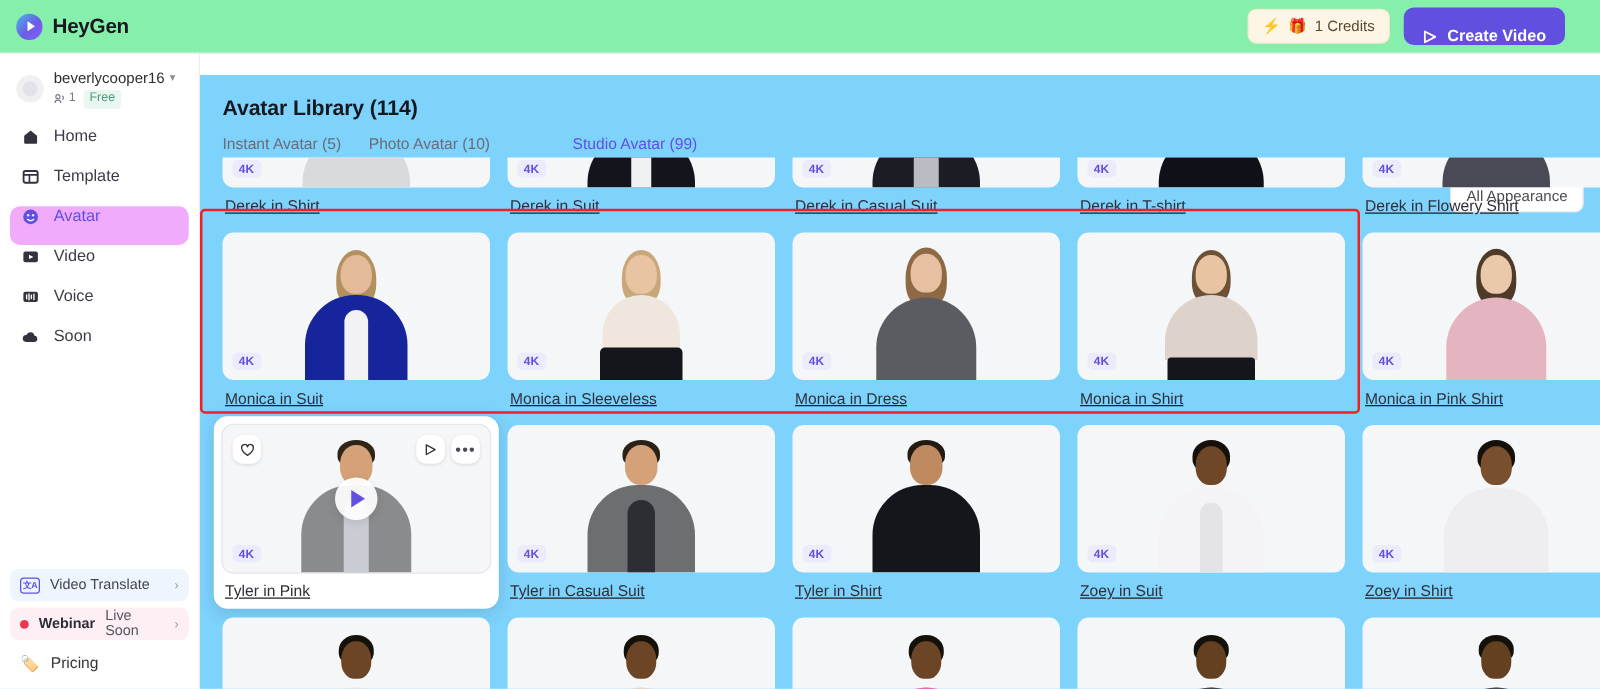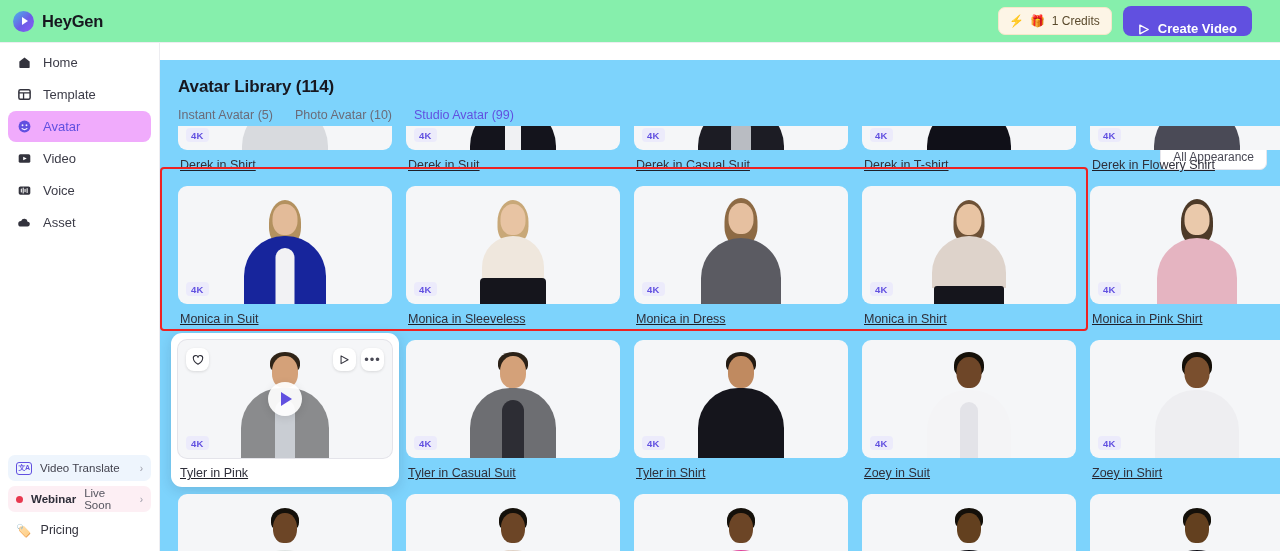--- a/index.html
+++ b/index.html
@@ -71,21 +71,21 @@
   .pf-caret { font-size:9px; color:#8b8b97; }
   .pf-sub { display:flex; align-items:center; gap:6px; margin-top:2px; }
   .pf-seats { font-size:10px; color:#7b7b88; display:flex; align-items:center; gap:2px; }
   .pf-plan {
     font-size:10px; color:#4f9a7a; background:#eaf7f1;
     border-radius:3px; padding:1px 5px;
   }
 
   .nav { padding:4px 8px 0 8px; }
   .nav-item {
-    display:flex; align-items:center; gap:10px;
+    display:flex; align-items:flex-start; gap:10px;
     height:31px; padding:0 8px; border-radius:8px; margin-bottom:1px;
     color:#3b3b47; font-size:13px; cursor:pointer;
   }
   .nav-item .nv-ico { width:17px; height:17px; display:flex; align-items:center; justify-content:center; color:#33333d; flex:none; }
   .nav-item.active { background:#f0abfc; color:#6150e0; }
   .nav-item.active .nv-ico { color:#6150e0; }
 
   .promo { position:absolute; left:8px; right:8px; bottom:8px; }
   .promo-item {
     display:flex; align-items:center; gap:8px;
@@ -103,21 +103,21 @@
   .dot-red { width:7px; height:7px; border-radius:50%; background:#e8384f; flex:none; }
   .promo-webinar b { font-weight:700; color:#2d2d38; }
   .promo-webinar span.lite { color:#55555f; font-weight:400; }
   .promo-pricing { display:flex; align-items:center; gap:9px; height:26px; padding:0 8px; font-size:12.5px; color:#33333d; cursor:pointer;}
 
   
   .main { position:absolute; left:160px; top:60px; width:1120px; height:508px; background:#7dd3fc; overflow:hidden; }
   .page-title { font-size:17px; font-weight:700; color:#17171f; padding:17px 0 0 18px; letter-spacing:-0.1px; }
   .tabs { display:flex; align-items:flex-end; gap:22px; padding:11px 0 0 18px; position:relative; }
   .tab { font-size:12.5px; color:#6b6b78; padding-bottom:8px; cursor:pointer; position:relative; }
-  .tab.active { color:#6150e0; }
+  .tab.active { color:#6150e0;margin-left:44px; }
   .tab.active::after{
     content:""; position:absolute; left:0; right:0; bottom:0; height:2px; background:#6150e0; border-radius:2px;
   }
   .filter-btn {
     position:absolute; right:13px; top:83px;
     height:27px; padding:0 12px; border:1px solid #e6e6ec; border-radius:7px;
     background:#fff; font-size:12px; color:#4a4a56; display:flex; align-items:center;
     font-family:"Liberation Sans", sans-serif; cursor:pointer;
   }
 
@@ -211,20 +211,40 @@
             </svg>
         </span>
         <span>Create Video</span>
       </button>
       <div class="topbar-edge"></div>
     </div>
   </div>
 
   <div class="sidebar">
 
+    <div class="profile">
+      <span class="pf-avatar"></span>
+      <div class="pf-text">
+        <div class="pf-name">
+          <span>beverlycooper16</span>
+          <span class="pf-caret">▾</span>
+        </div>
+        <div class="pf-sub">
+          <span class="pf-seats">
+            <svg width="10" height="10" viewBox="0 0 12 12">
+                <circle cx="4" cy="4" r="2" fill="none" stroke="#7b7b88" stroke-width="1.1"></circle>
+                <path d="M1.2 10c0-1.7 1.3-2.7 2.8-2.7S6.8 8.3 6.8 10" fill="none" stroke="#7b7b88" stroke-width="1.1"></path>
+                <path d="M8 3.2a1.9 1.9 0 0 1 0 3.6" fill="none" stroke="#7b7b88" stroke-width="1.1"></path>
+              </svg>
+            <span>1</span>
+          </span>
+          <span class="pf-plan">Free</span>
+        </div>
+      </div>
+    </div>
 
     <div class="nav">
       <div class="nav-item">
         <span class="nv-ico">
           <svg width="15" height="15" viewBox="0 0 16 16">
               <path d="M2.5 7 8 2.6 13.5 7v6.1a.8.8 0 0 1-.8.8H3.3a.8.8 0 0 1-.8-.8z" fill="currentColor"></path>
             </svg>
         </span>
         <span>Home</span>
       </div>
@@ -265,21 +285,21 @@
             </svg>
         </span>
         <span>Voice</span>
       </div>
       <div class="nav-item">
         <span class="nv-ico">
           <svg width="15" height="15" viewBox="0 0 16 16">
               <path d="M4.2 12.3a3 3 0 0 1 .2-6 3.6 3.6 0 0 1 6.9.8 2.6 2.6 0 0 1-.5 5.2z" fill="currentColor"></path>
             </svg>
         </span>
-        <span>Asset</span>
+        <span>Soon</span>
       </div>
     </div>
 
     <div class="promo">
       <div class="promo-item promo-translate">
         <span class="badge-xa">文A</span>
         <span>Video Translate</span>
         <span class="promo-chev">›</span>
       </div>
       <div class="promo-item promo-webinar">

